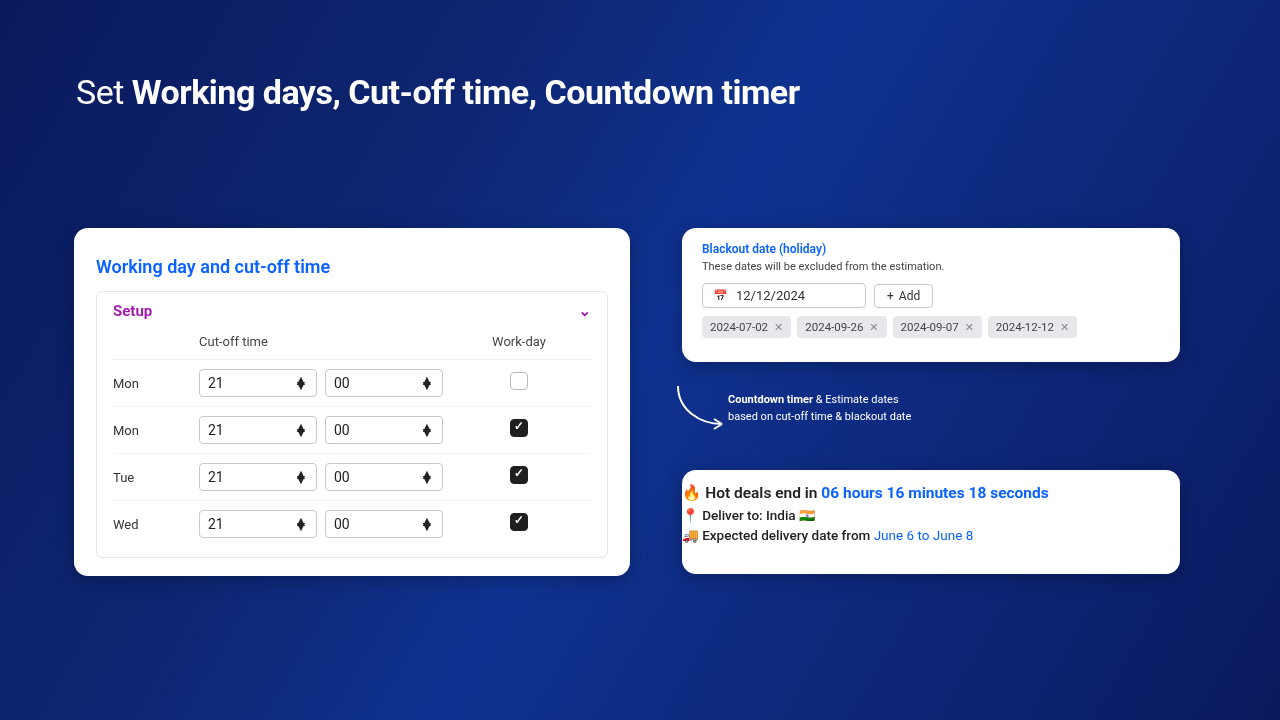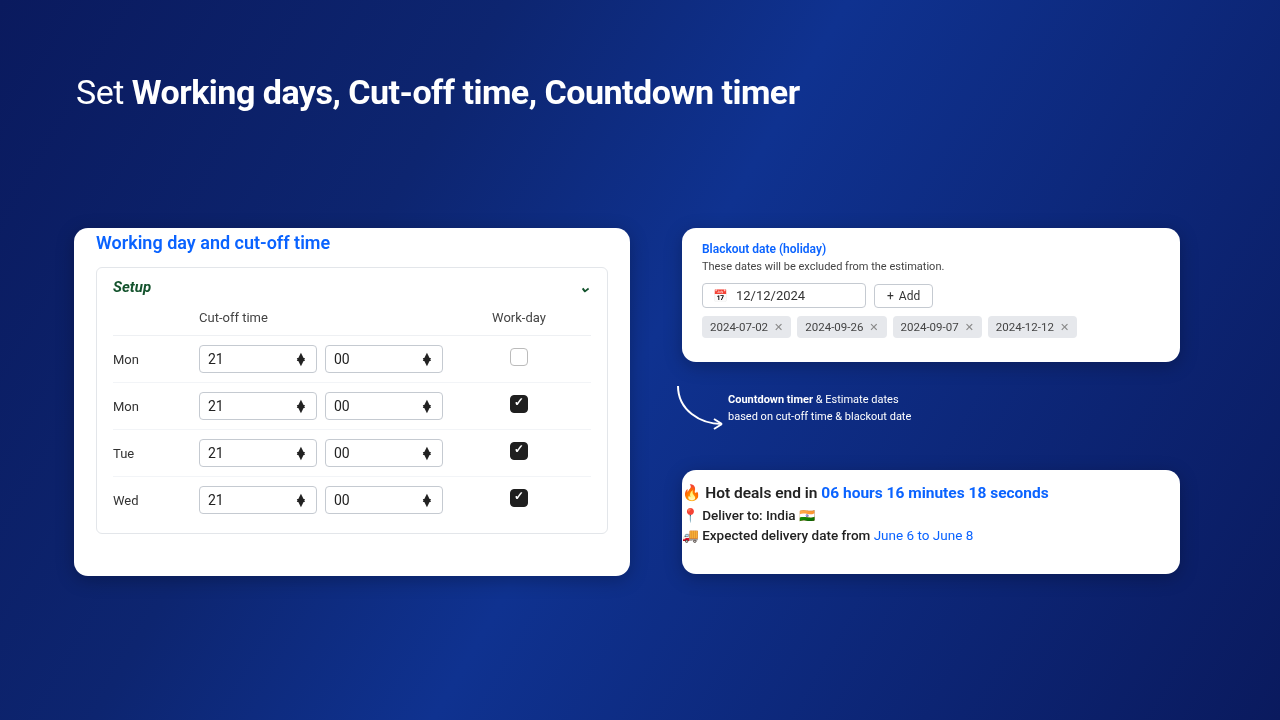--- a/index.html
+++ b/index.html
@@ -8,38 +8,38 @@
   width: 1280px; height: 720px;
   background: linear-gradient(120deg, #0a1a5e 0%, #0d2570 30%, #0f3290 50%, #0a1a5e 100%);
   position: relative; overflow: hidden;
 }
 .page-title {
   color: #fff; font-size: 34px; font-weight: 400;
   position: absolute; top: 72px; left: 76px; letter-spacing: -0.5px;
 }
 .page-title b { font-weight: 700; }
 .card {
-  background: #fff; border-radius: 14px; padding: 4px 22px;
+  background: #fff; border-radius: 14px; padding: 28px 22px;
   box-shadow: 0 4px 18px rgba(0,0,0,0.25);
   position: absolute;
 }
 .card-working { top: 228px; left: 74px; width: 556px; height: 348px; }
 .card-blackout { top: 228px; left: 682px; width: 498px; height: 134px; padding: 14px 20px; }
 .card-deals { top: 470px; left: 682px; width: 498px; height: 104px; padding: 14px 0; }
 .card-title { color: #0a63ff; font-size: 18px; font-weight: 600; margin-bottom: 14px; }
 .card-blackout .card-title { font-size: 12px; margin-bottom: 4px; }
 .card-subtitle { color: #444; font-size: 11px; margin-bottom: 10px; }
 .setup-box {
   border: 1px solid #e3e6ea; border-radius: 6px; padding: 10px 16px;
 }
 .setup-header {
   display: flex; justify-content: space-between; align-items: center;
   padding-bottom: 8px;
 }
-.setup-header span { font-weight: 700; font-size: 15px; color: #14532d; font-style: italic; }
+.setup-header span { font-weight: 700; font-size: 15px; color: #a21caf; }
 .chev { font-size: 14px; color: #333; }
 .col-headers {
   display: flex; padding: 6px 0 10px 86px; font-size: 13px; color: #444;
   border-bottom: 1px solid #eef0f3;
 }
 .col-cutoff { width: 260px; }
 .col-workday { width: 120px; text-align: center; }
 .row {
   display: flex; align-items: center; padding: 9px 0;
   border-bottom: 1px solid #f2f4f7;

